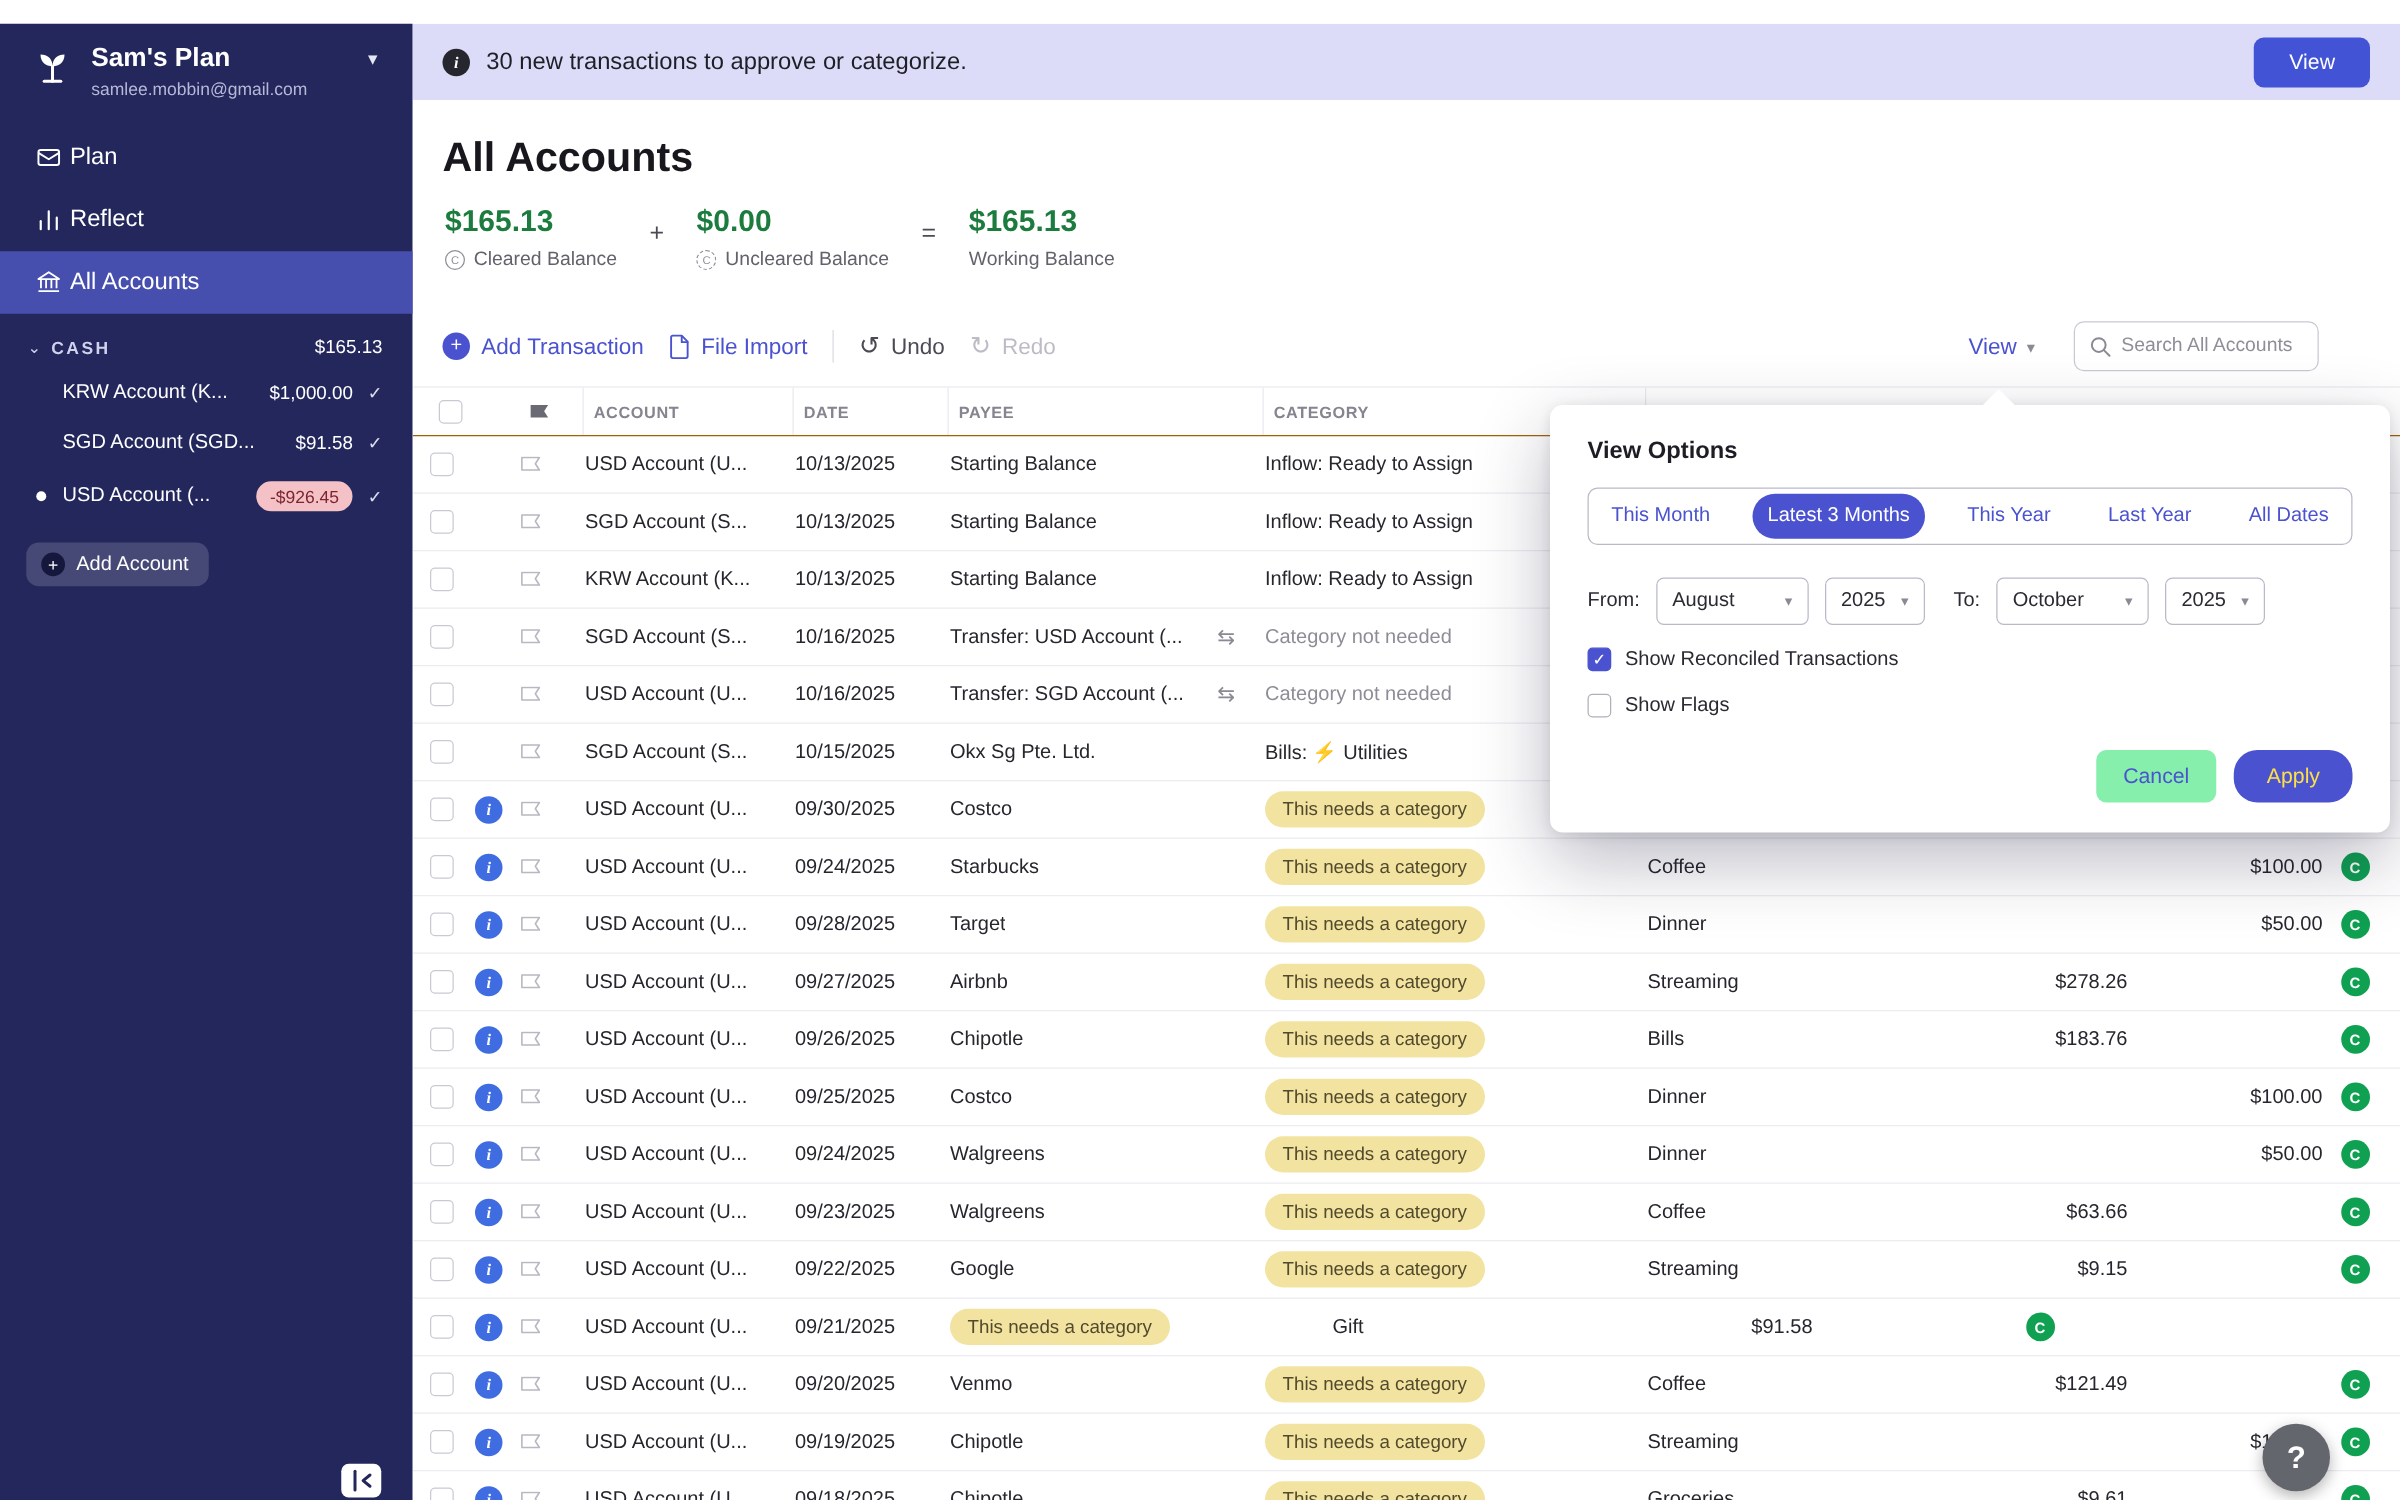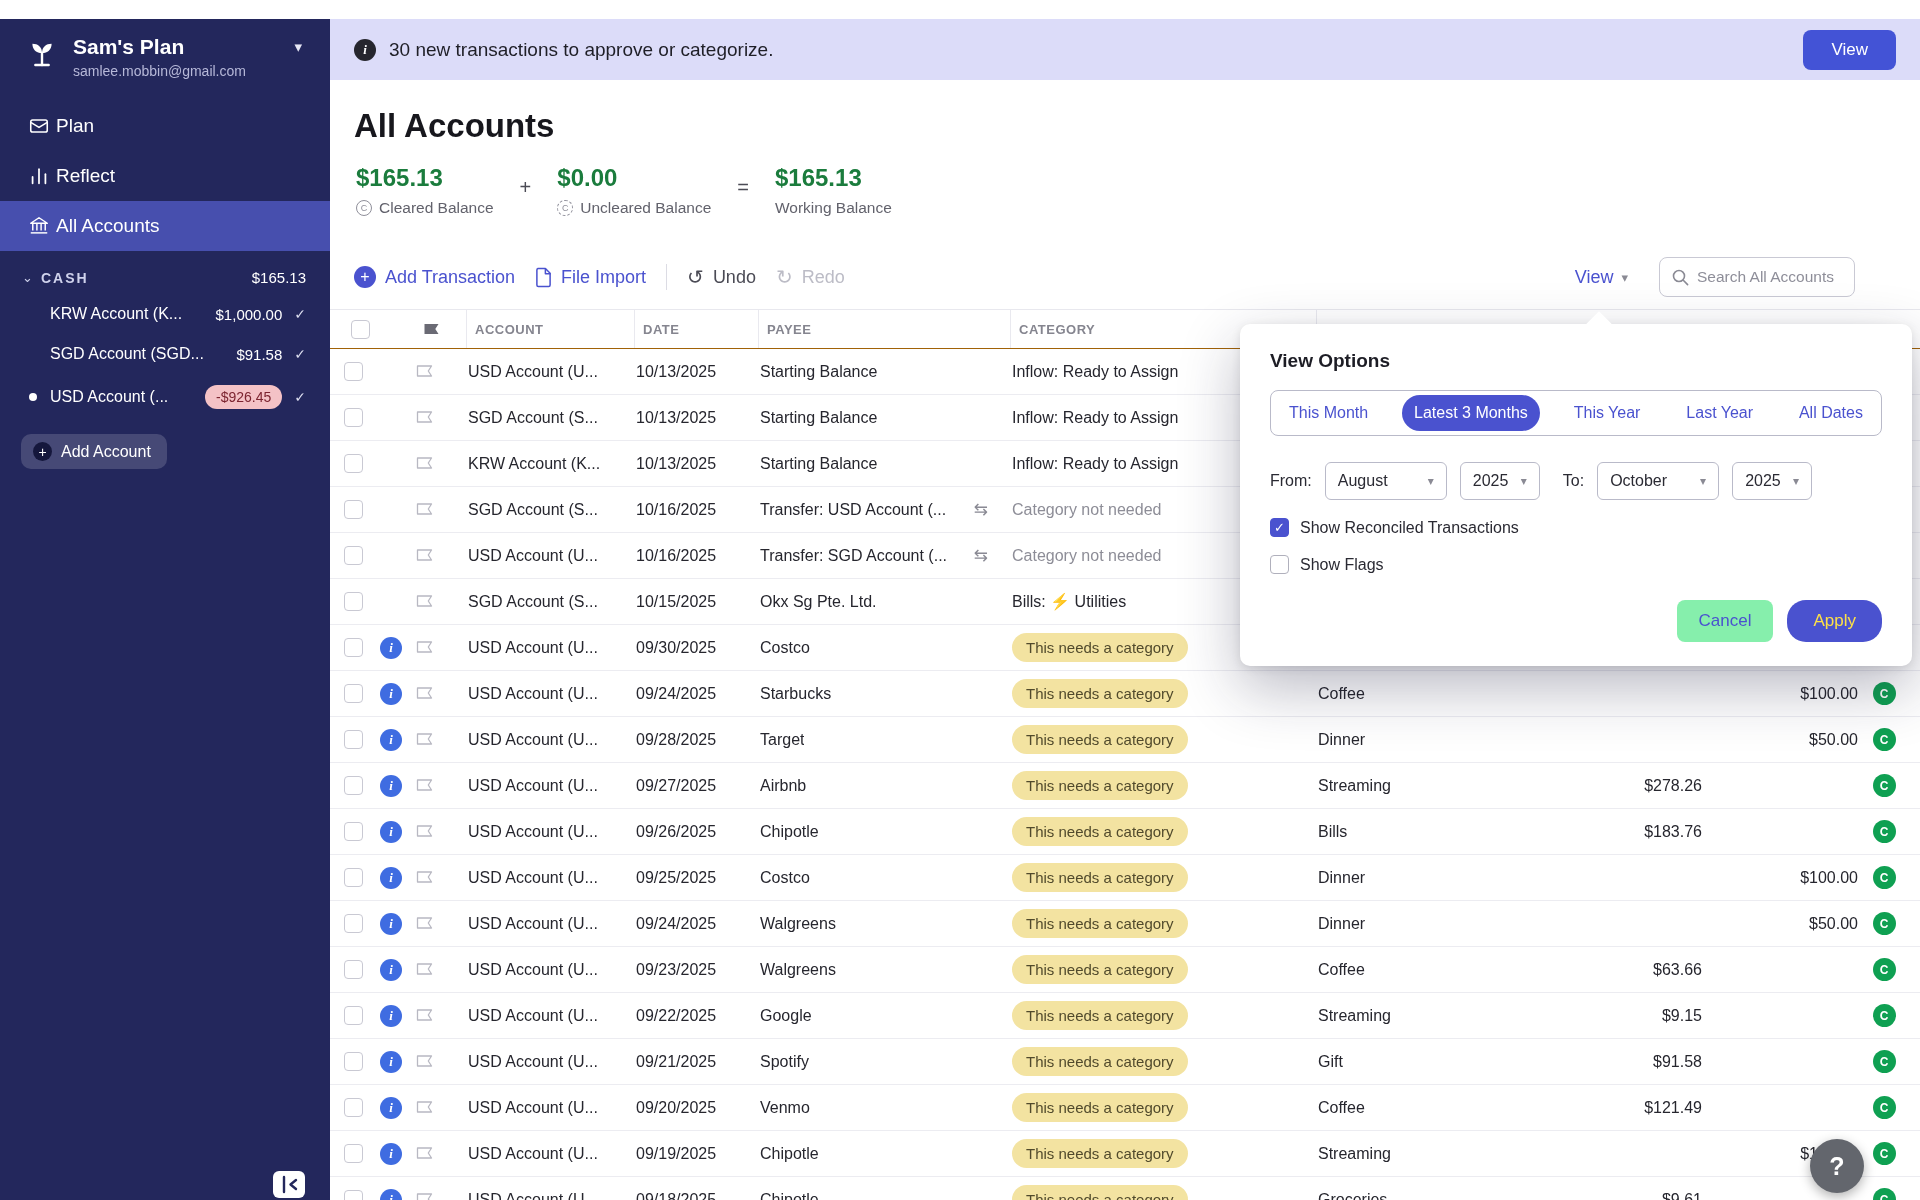--- a/index.html
+++ b/index.html
@@ -745,23 +745,20 @@
             </span>
             <span class="c-flag">
               <span style="display: flex;">
                 <svg width="18" height="13" viewBox="0 0 18 13">
                   <path d="M1.5 1h14l-3.2 5 3.2 5h-14z" fill="none" stroke="#b8b8c2" stroke-width="1.3" stroke-linejoin="round"></path>
                 </svg>
               </span>
             </span>
             <span class="c-account">USD Account (U...</span>
             <span class="c-date">09/21/2025</span>
-            <span class="c-payee">
-              <span>Spotify</span>
-            </span>
             <span class="c-category">
               <span class="badge">This needs a category</span>
             </span>
             <span class="c-memo">Gift</span>
             <span class="c-out">$91.58</span>
             <span class="c-in"></span>
             <span class="c-clr">
               <span class="cleared-dot">C</span>
             </span>
           </div>

